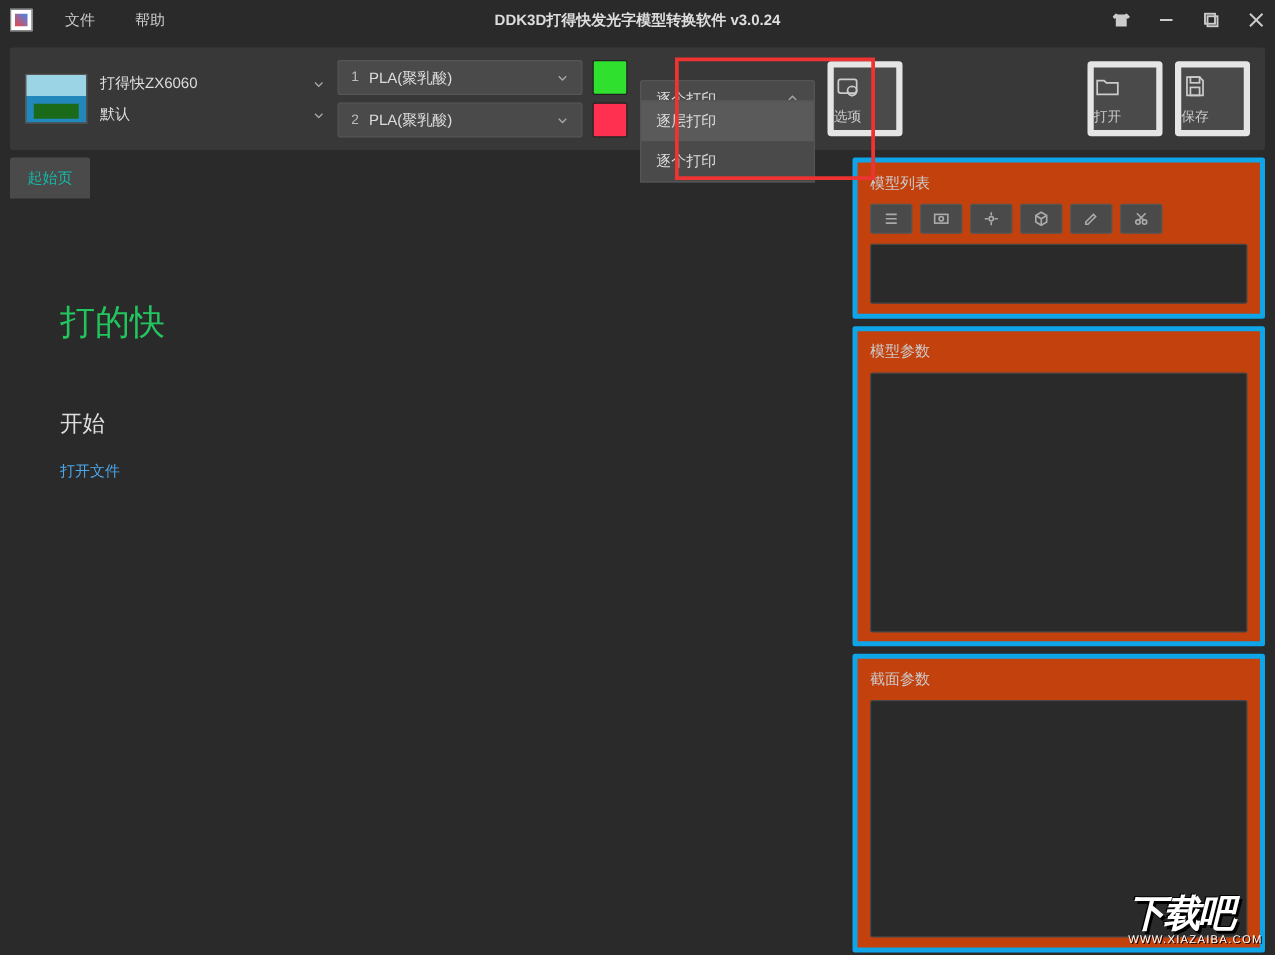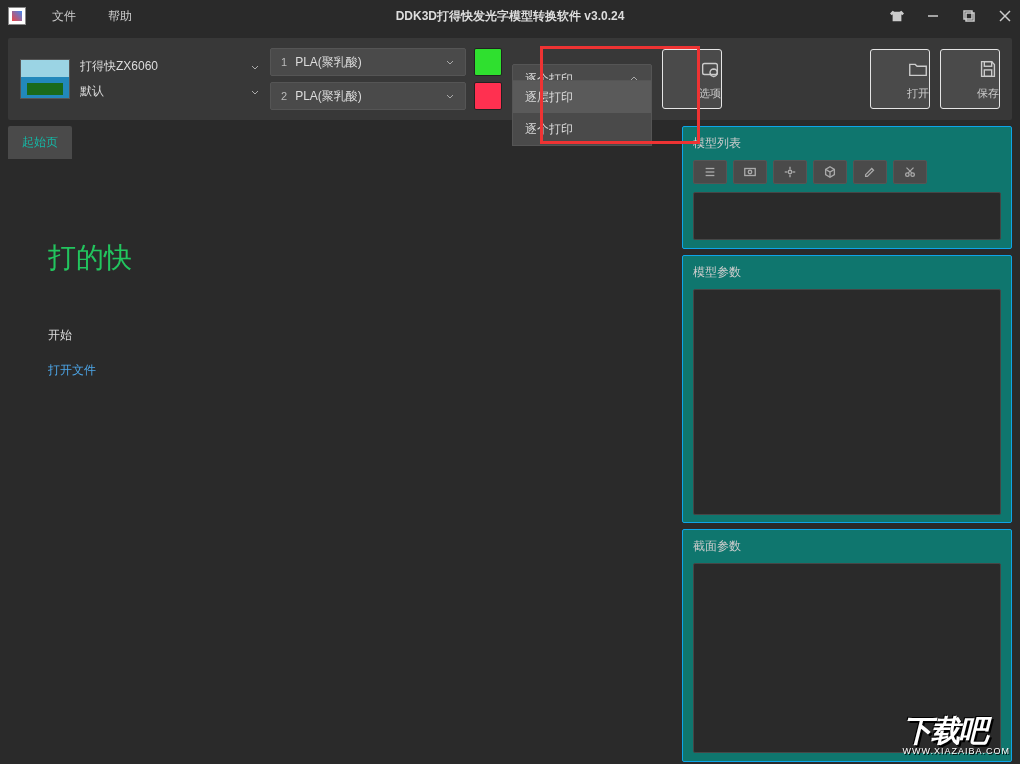--- a/index.html
+++ b/index.html
@@ -30,36 +30,36 @@
     .color-swatch { width: 28px; height: 28px; border: 1px solid #222; border-radius: 2px; cursor: pointer; }
     
     .print-mode { position: relative; }
     .print-mode-select { background: #4a4a4a; border: 1px solid #555; height: 30px; width: 140px; display: flex; align-items: center; padding: 0 12px; font-size: 12px; color: #ddd; border-radius: 2px; cursor: pointer; }
     .print-mode-select .chevron-up { margin-left: auto; }
     .dropdown-menu { position: absolute; top: 16px; left: 0; width: 140px; background: #4a4a4a; border: 1px solid #555; z-index: 100; }
     .dropdown-item { height: 32px; display: flex; align-items: center; padding: 0 12px; font-size: 12px; color: #ddd; cursor: pointer; }
     .dropdown-item.hover { background: #5a5a5a; }
     .highlight-box { position: absolute; top: 46px; left: 540px; width: 160px; height: 98px; border: 3px solid #e33; pointer-events: none; z-index: 200; }
     
-    .tool-btn { display: flex; flex-direction: column; align-items: flex-end; justify-content: center; gap: 6px; width: 60px; height: 60px; background: #4a4a4a; border: 1px solid #e5e5e5; border-radius: 3px; cursor: pointer; font-size: 11px; color: #ccc; }
+    .tool-btn { display: flex; flex-direction: column; align-items: flex-start; justify-content: center; gap: 6px; width: 60px; height: 60px; background: #4a4a4a; border: 5px solid #e5e5e5; border-radius: 3px; cursor: pointer; font-size: 11px; color: #ccc; }
     .tool-btn-icon { width: 22px; height: 22px; }
     .spacer { flex: 1; }
     
     .main-area { display: flex; margin: 6px 8px 0 8px; height: calc(100% - 128px); gap: 6px; }
     
     .left-panel { flex: 1; display: flex; flex-direction: column; }
     .tab-row { display: flex; }
     .tab { background: #4a4a4a; padding: 8px 14px; font-size: 12px; color: #14b8a6; border-radius: 2px 2px 0 0; cursor: pointer; }
     .content-area { flex: 1; background: #2a2a2a; padding: 30px 40px; }
     .big-title { font-size: 28px; color: #22c55e; font-weight: 300; margin-bottom: 50px; margin-top: 50px; }
-    .section-label { font-size: 12px; color: #ddd; margin-bottom: 18px; }
+    .section-label { font-size: 18px; color: #ddd; margin-bottom: 18px; }
     .link-text { font-size: 12px; color: #4da6e8; cursor: pointer; }
     
     .right-panel { width: 330px; display: flex; flex-direction: column; gap: 6px; }
-    .panel-section { background: #0f766e; border: 1px solid #0ea5e9; border-radius: 2px; padding: 8px 10px; }
+    .panel-section { background: #c2410c; border: 4px solid #0ea5e9; border-radius: 2px; padding: 8px 10px; }
     .panel-title { font-size: 12px; color: #ccc; margin-bottom: 8px; }
     .icon-row { display: flex; gap: 6px; margin-bottom: 8px; }
     .icon-btn { width: 34px; height: 24px; background: #4a4a4a; border: 1px solid #555; border-radius: 2px; display: flex; align-items: center; justify-content: center; cursor: pointer; }
     .icon-btn svg { width: 14px; height: 14px; stroke: #aaa; }
     .empty-box { background: #2a2a2a; border: 1px solid #464646; border-radius: 2px; }
     .h-small { height: 48px; }
     .h-med { height: 190px; }
     
     .watermark { position: absolute; bottom: 8px; right: 10px; z-index: 50; }
     .watermark-text { font-size: 30px; font-weight: 900; color: #fff; text-shadow: 2px 2px 0 #000, -1px -1px 0 #000; font-style: italic; letter-spacing: -2px; }

